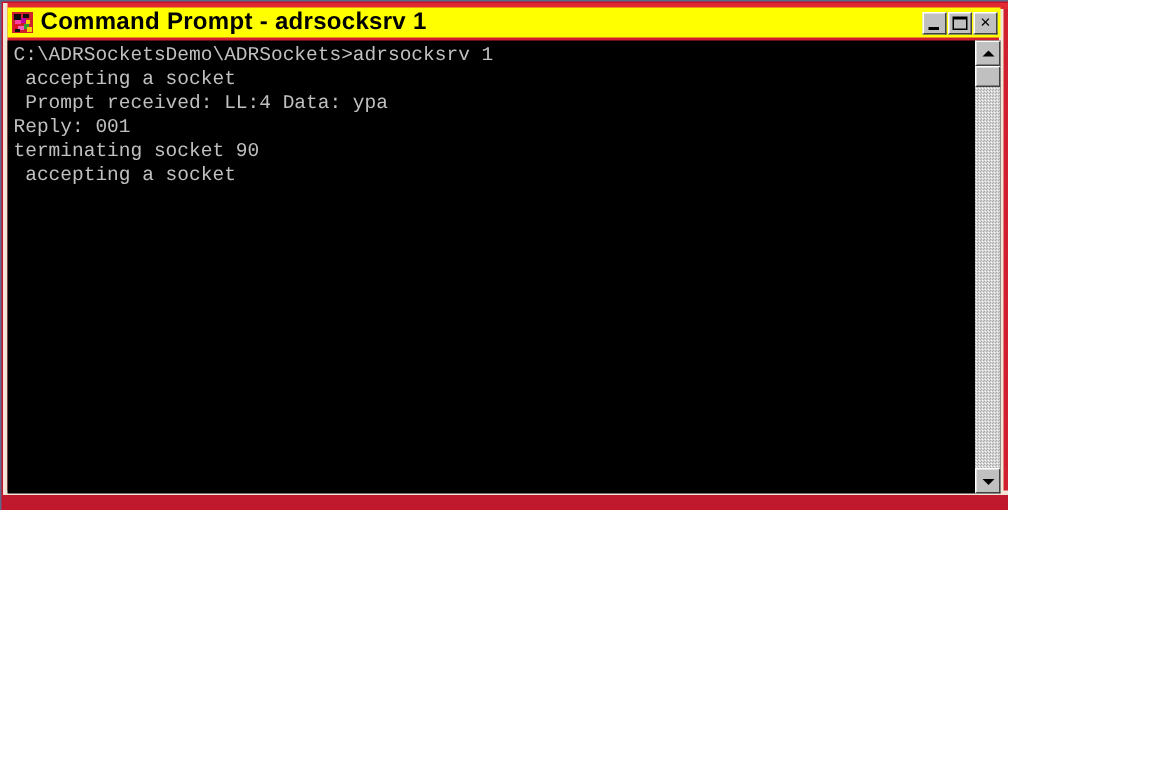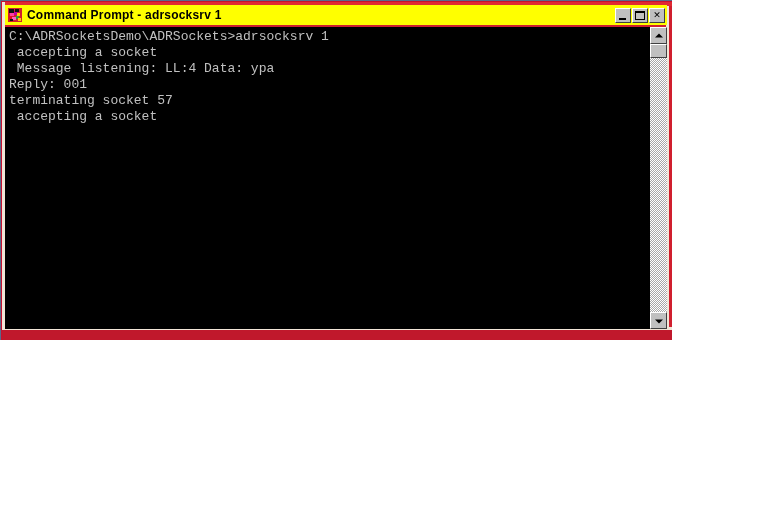--- a/index.html
+++ b/index.html
@@ -87,21 +87,21 @@
     width: 16px;
     height: 16px;
     flex: 0 0 16px;
     margin-right: 4px;
     position: relative;
     image-rendering: pixelated;
   }
   #title-text {
     flex: 1 1 auto;
     font-family: "Liberation Sans", sans-serif;
-    font-size: 12px;
+    font-size: 16px;
     font-weight: bold;
     color: #000000;
     white-space: nowrap;
     letter-spacing: 0.2px;
     line-height: 20px;
   }
   .win-buttons {
     flex: 0 0 auto;
     display: flex;
     gap: 1px;
@@ -274,23 +274,23 @@
         <span class="glyph">✕</span>
       </button>
     </span>
   </div>
 
   <div id="console-client">
 
     <div id="console-text">
       <div class="console-line">C:\ADRSocketsDemo\ADRSockets&gt;adrsocksrv 1</div>
       <div class="console-line"> accepting a socket</div>
-      <div class="console-line"> Message listening: LL:4 Data: ypa</div>
+      <div class="console-line"> Prompt received: LL:4 Data: ypa</div>
       <div class="console-line">Reply: 001</div>
-      <div class="console-line">terminating socket 57</div>
+      <div class="console-line">terminating socket 90</div>
       <div class="console-line"> accepting a socket</div>
     </div>
 
     <div id="console-scrollbar">
       <div class="scroll-btn">
         <span class="arrow arrow-up"></span>
       </div>
       <div id="scroll-thumb"></div>
       <div class="scroll-track-fill"></div>
       <div class="scroll-btn">

